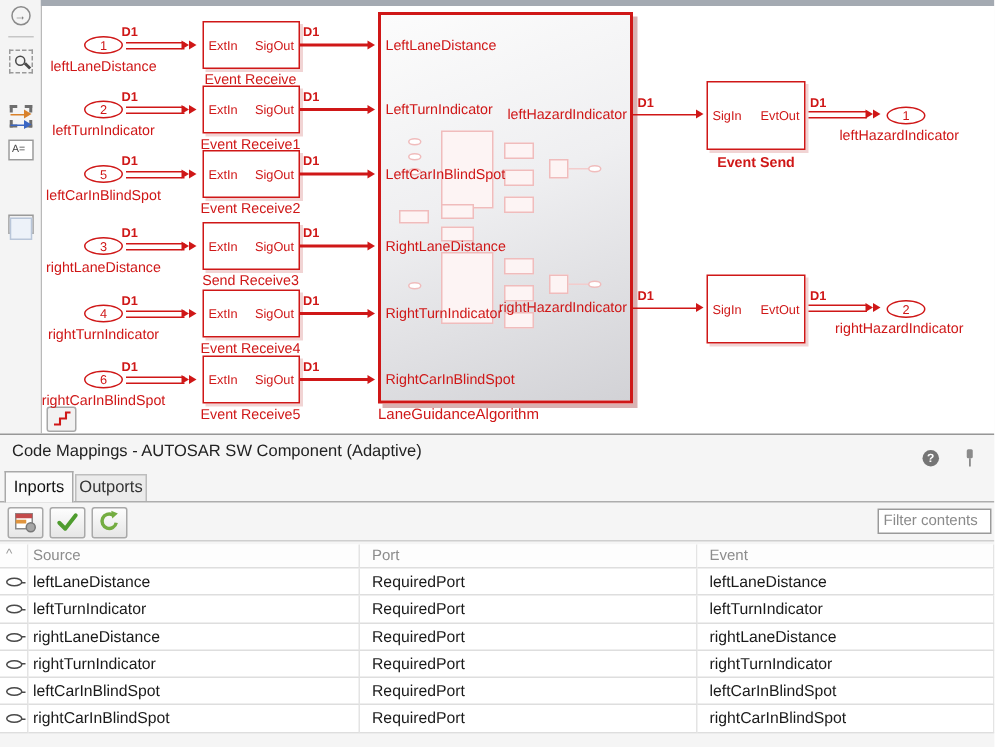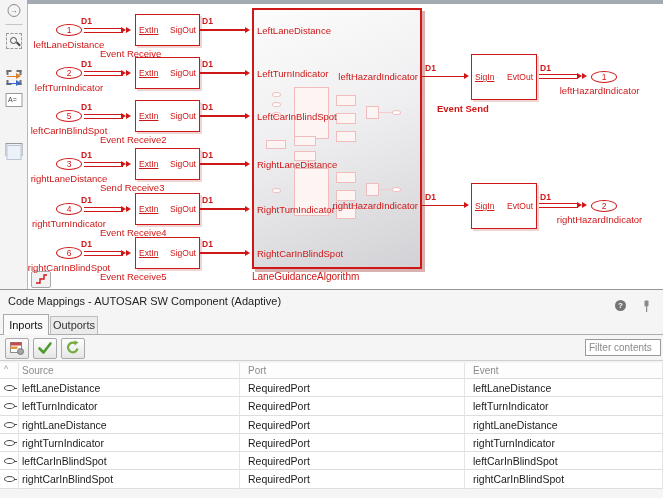--- a/index.html
+++ b/index.html
@@ -31,26 +31,26 @@
   .cam{width:17px;height:12px;background:#5f5f5f;border-radius:2px;position:relative;}
   .cam .lens2{position:absolute;left:5.5px;top:3px;width:6px;height:6px;border:1.5px solid #d8d8d8;border-radius:50%;box-sizing:border-box;}
   .cam .bump{position:absolute;left:3px;top:-2px;width:6px;height:2px;background:#5f5f5f;}
   .subsys{width:16px;height:14px;border:1px solid #7a7a7a;background:#f8f8f8;box-sizing:border-box;position:relative;}
   .subsys i{position:absolute;display:block;}
   .stbtn{position:absolute;left:31px;top:271px;width:20px;height:17px;background:#f2f2f2;border:1px solid #a8a8a8;border-radius:2px;box-sizing:border-box;}
   
   .d1{position:absolute;color:#cf1717;font-size:8.5px;font-weight:bold;white-space:nowrap;}
   .oval{position:absolute;width:26px;height:12px;border:1.4px solid #cf1717;border-radius:50%;background:#fff;color:#cf1717;font-size:8.5px;line-height:10px;text-align:center;box-sizing:border-box;z-index:3;}
   .plabel{position:absolute;color:#cf1717;font-size:9.5px;text-align:center;white-space:nowrap;z-index:3;}
-  .bname{position:absolute;color:#cf1717;font-size:9.5px;text-align:left;white-space:nowrap;z-index:3;}
+  .bname{position:absolute;color:#cf1717;font-size:9.5px;text-align:center;white-space:nowrap;z-index:3;}
   .wire{position:absolute;background:#cf1717;height:1.4px;z-index:2;}
   .dwire{position:absolute;height:5px;border-top:1.3px solid #cf1717;border-bottom:1.3px solid #cf1717;box-sizing:border-box;z-index:2;}
   .arr{position:absolute;width:0;height:0;border-top:3.5px solid transparent;border-bottom:3.5px solid transparent;border-left:5.5px solid #cf1717;z-index:2;}
   .eblock{position:absolute;background:#fff;border:1.6px solid #cf1717;box-sizing:border-box;box-shadow:2px 2px 0 rgba(205,100,100,0.28);z-index:2;}
-  .pin-l{position:absolute;left:3px;top:50%;transform:translateY(-50%);font-size:8.5px;color:#cf1717;text-decoration:underline;}
+  .pin-l{position:absolute;left:3px;top:50%;transform:translateY(-50%);font-size:8.5px;color:#cf1717;}
   .pin-r{position:absolute;right:3px;top:50%;transform:translateY(-50%);font-size:8.5px;color:#cf1717;}
   .rrow{position:absolute;left:0;width:430px;height:48px;z-index:3;}
   .rrow .d1a{left:81px;top:2px;}
   .rrow .oval{left:56px;top:10px;}
   .rrow .plabel{left:0;top:25px;width:138px;}
   .rrow .dwire{left:84px;top:13.5px;width:39px;}
   .rrow .c1{left:121px;top:12.5px;}
   .rrow .c2{left:126px;top:12.5px;}
   .rrow .eblock{left:135px;top:0;width:65px;height:32px;}
   .rrow .bname{left:100px;top:34px;width:134px;}
@@ -177,20 +177,21 @@
     <div class="d1 d1a">D1</div>
     <div class="oval">2</div>
     <div class="plabel">leftTurnIndicator</div>
     <div class="dwire"></div>
     <div class="arr c1"></div>
       <div class="arr c2"></div>
     <div class="eblock">
       <span class="pin-l">ExtIn</span>
       <span class="pin-r">SigOut</span>
     </div>
+    <div class="bname">Event Receive1</div>
     <div class="d1 d1b">D1</div>
     <div class="wire w2"></div>
     <div class="arr a2"></div>
     <div class="ain">LeftTurnIndicator</div>
   </div>
 
   <div class="rrow" style="top:100px;">
     <div class="d1 d1a">D1</div>
     <div class="oval">5</div>
     <div class="plabel">leftCarInBlindSpot</div>

